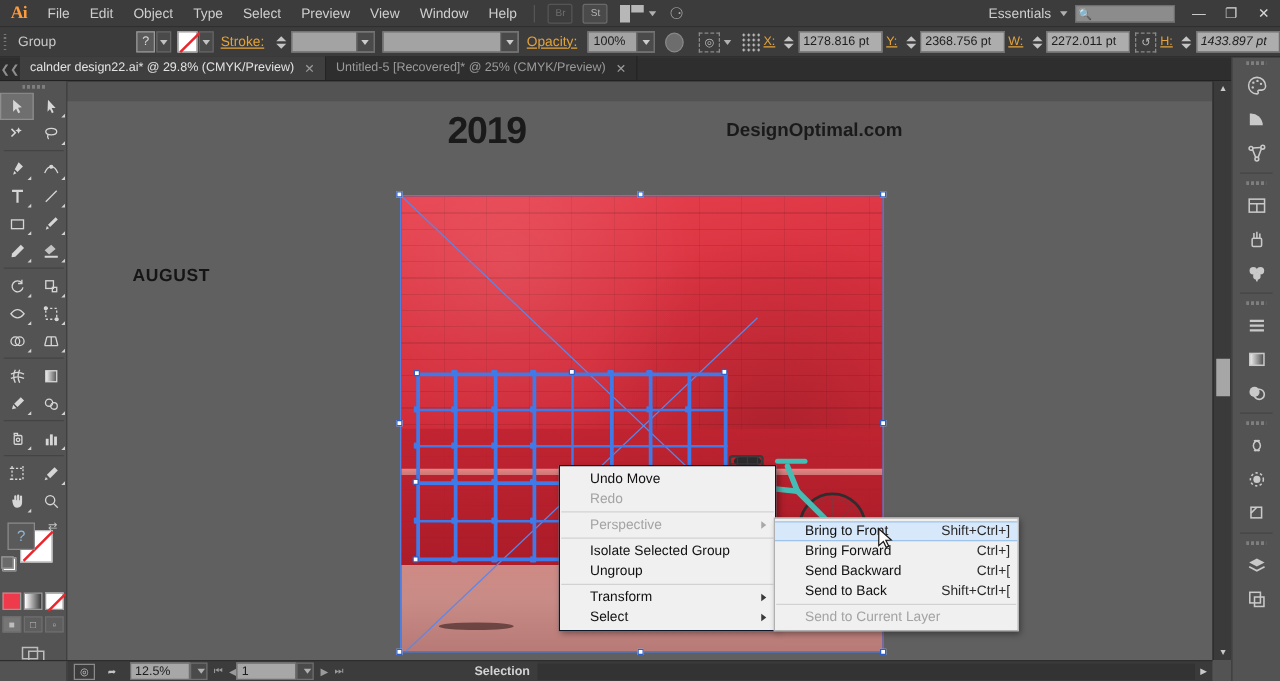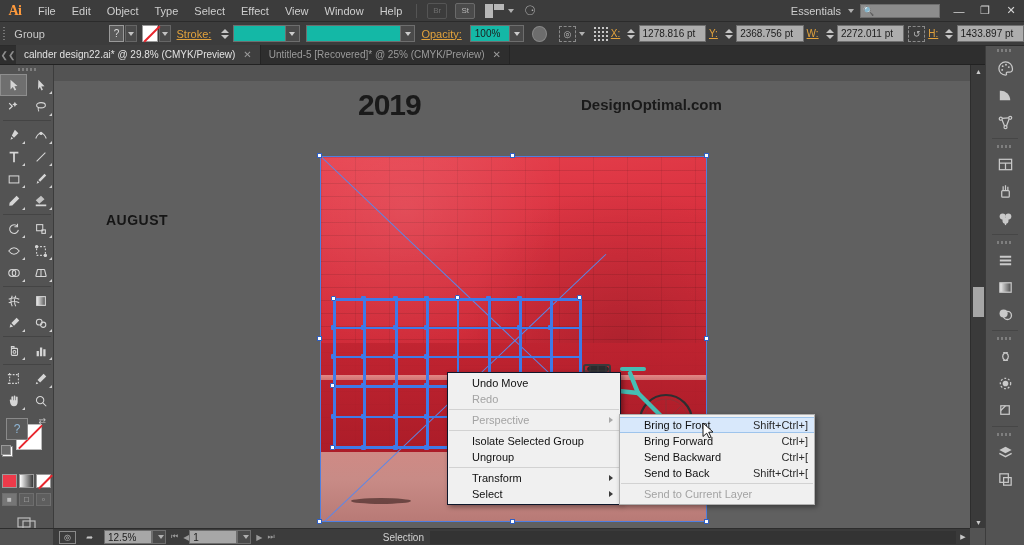--- a/index.html
+++ b/index.html
@@ -70,21 +70,21 @@
   .tiny-drop .caret{ border-top-color:#c2c2c2; margin:0; }
   .spin{ width:10px;height:17px; display:flex;flex-direction:column;justify-content:center;gap:2px;margin-left:4px;}
   .spin i{ width:0;height:0;border-left:4px solid transparent;border-right:4px solid transparent; }
   .spin i.up{ border-bottom:4px solid #c4c4c4; }
   .spin i.dn{ border-top:4px solid #c4c4c4; }
   .cb-field{
     height:17px; background:#adadad; border:1px solid #6e6e6e;
     display:flex; align-items:center; padding:0 3px;
     font-size:10px; color:#1d1d1d; margin-left:2px;
   }
-  .cb-combo{ height:17px; background:#14b8a6; border:1px solid #6e6e6e; margin-left:2px;
+  .cb-combo{ height:17px; background:#a3a3a3; border:1px solid #6e6e6e; margin-left:2px;
     display:flex; align-items:center; }
   .cb-combo .dd{ width:14px;height:15px;background:#4a4a4a;border-left:1px solid #6e6e6e;
     display:flex;align-items:center;justify-content:center; margin-left:auto;}
   .cb-combo .dd .caret{ border-top-color:#ccc; margin:0; }
   .globe{ width:16px;height:16px;border-radius:50%; background:#6d6d6d; border:1px solid #888; margin:0 8px;}
   .cb-icon{ width:18px;height:16px; border:1px dashed #8a8a8a; margin-left:4px;
     display:flex;align-items:center;justify-content:center; font-size:9px; color:#bbb;}
   .dotgrid{ width:16px;height:16px; margin-left:8px;
     background-image:radial-gradient(#c7c7c7 38%, transparent 40%);
     background-size:4px 4px; }
@@ -258,21 +258,21 @@
   .sb-ico{ width:17px;height:13px; margin-left:5px; border:1px solid #8a8a8a;
     display:flex;align-items:center;justify-content:center; font-size:8px; color:#c4c4c4;}
   .sb-ico.nb{ border:none; }
   .sb-zoom{ width:48px; height:14px; background:#a7a7a7; border:1px solid #6e6e6e;
     margin-left:6px; font-size:10px; color:#1d1d1d; display:flex; align-items:center; padding-left:3px; }
   .sb-dd{ width:14px;height:14px;background:#4a4a4a;border:1px solid #6e6e6e;
     display:flex;align-items:center;justify-content:center; }
   .sb-nav{ display:flex; align-items:center; gap:3px; margin-left:5px; color:#9a9a9a; font-size:8px;}
   .sb-page{ width:48px;height:14px;background:#a7a7a7;border:1px solid #6e6e6e;
     font-size:10px;color:#1d1d1d;display:flex;align-items:center;padding-left:3px;}
-  .sb-status{ margin-left:auto; margin-right:6px; font-size:10px; color:#d3d3d3; }
+  .sb-status{ margin-left:auto; margin-right:6px; font-size:10px; color:#d3d3d3;font-weight:bold; }
 
   
   .dock{
     position:absolute; left:985px; top:46px; width:39px; height:499px;
     background:#535353; border-left:1px solid #3c3c3c;
   }
   .dk-grip{ height:9px; display:flex; align-items:center; justify-content:center; }
   .dk-grip::before{ content:""; width:16px;height:3px;
     background:repeating-linear-gradient(to right,#7e7e7e 0 2px,transparent 2px 4px);}
   .dk-btn{ width:39px; height:27px; display:flex; align-items:center; justify-content:center; }
@@ -309,21 +309,21 @@
 
 <div class="app">
 
   <div class="menubar">
     <div class="ai-logo">Ai</div>
     <div class="menu-item">File</div>
     <div class="menu-item">Edit</div>
     <div class="menu-item">Object</div>
     <div class="menu-item">Type</div>
     <div class="menu-item">Select</div>
-    <div class="menu-item">Effect</div>
+    <div class="menu-item">Preview</div>
     <div class="menu-item">View</div>
     <div class="menu-item">Window</div>
     <div class="menu-item">Help</div>
     <div class="mb-sep"></div>
     <div class="mb-icon dim">Br</div>
     <div class="mb-icon">St</div>
     <div style="display:flex;align-items:center;">
       <div class="arrange-ico">
         <i style="width:8px;height:14px;"></i>
           <i style="width:10px;height:6px;"></i>
@@ -402,21 +402,21 @@
         <i class="up"></i>
         <i class="dn"></i>
       </div>
     <div class="cb-field" style="width:72px;">2272.011 pt</div>
     <div class="cb-icon" style="border-style:dashed;">↺</div>
     <div class="xlabel">H:</div>
     <div class="spin">
         <i class="up"></i>
         <i class="dn"></i>
       </div>
-    <div class="cb-field" style="width:72px;">1433.897 pt</div>
+    <div class="cb-field" style="width:72px;font-style:italic;">1433.897 pt</div>
   </div>
 
   <div class="tabbar">
     <div class="tabgrip">❮❮</div>
     <div class="tab active">
       <span>calnder design22.ai* @ 29.8% (CMYK/Preview)</span>
       <span class="x">✕</span>
     </div>
     <div class="tab">
       <span>Untitled-5 [Recovered]* @ 25% (CMYK/Preview)</span>

